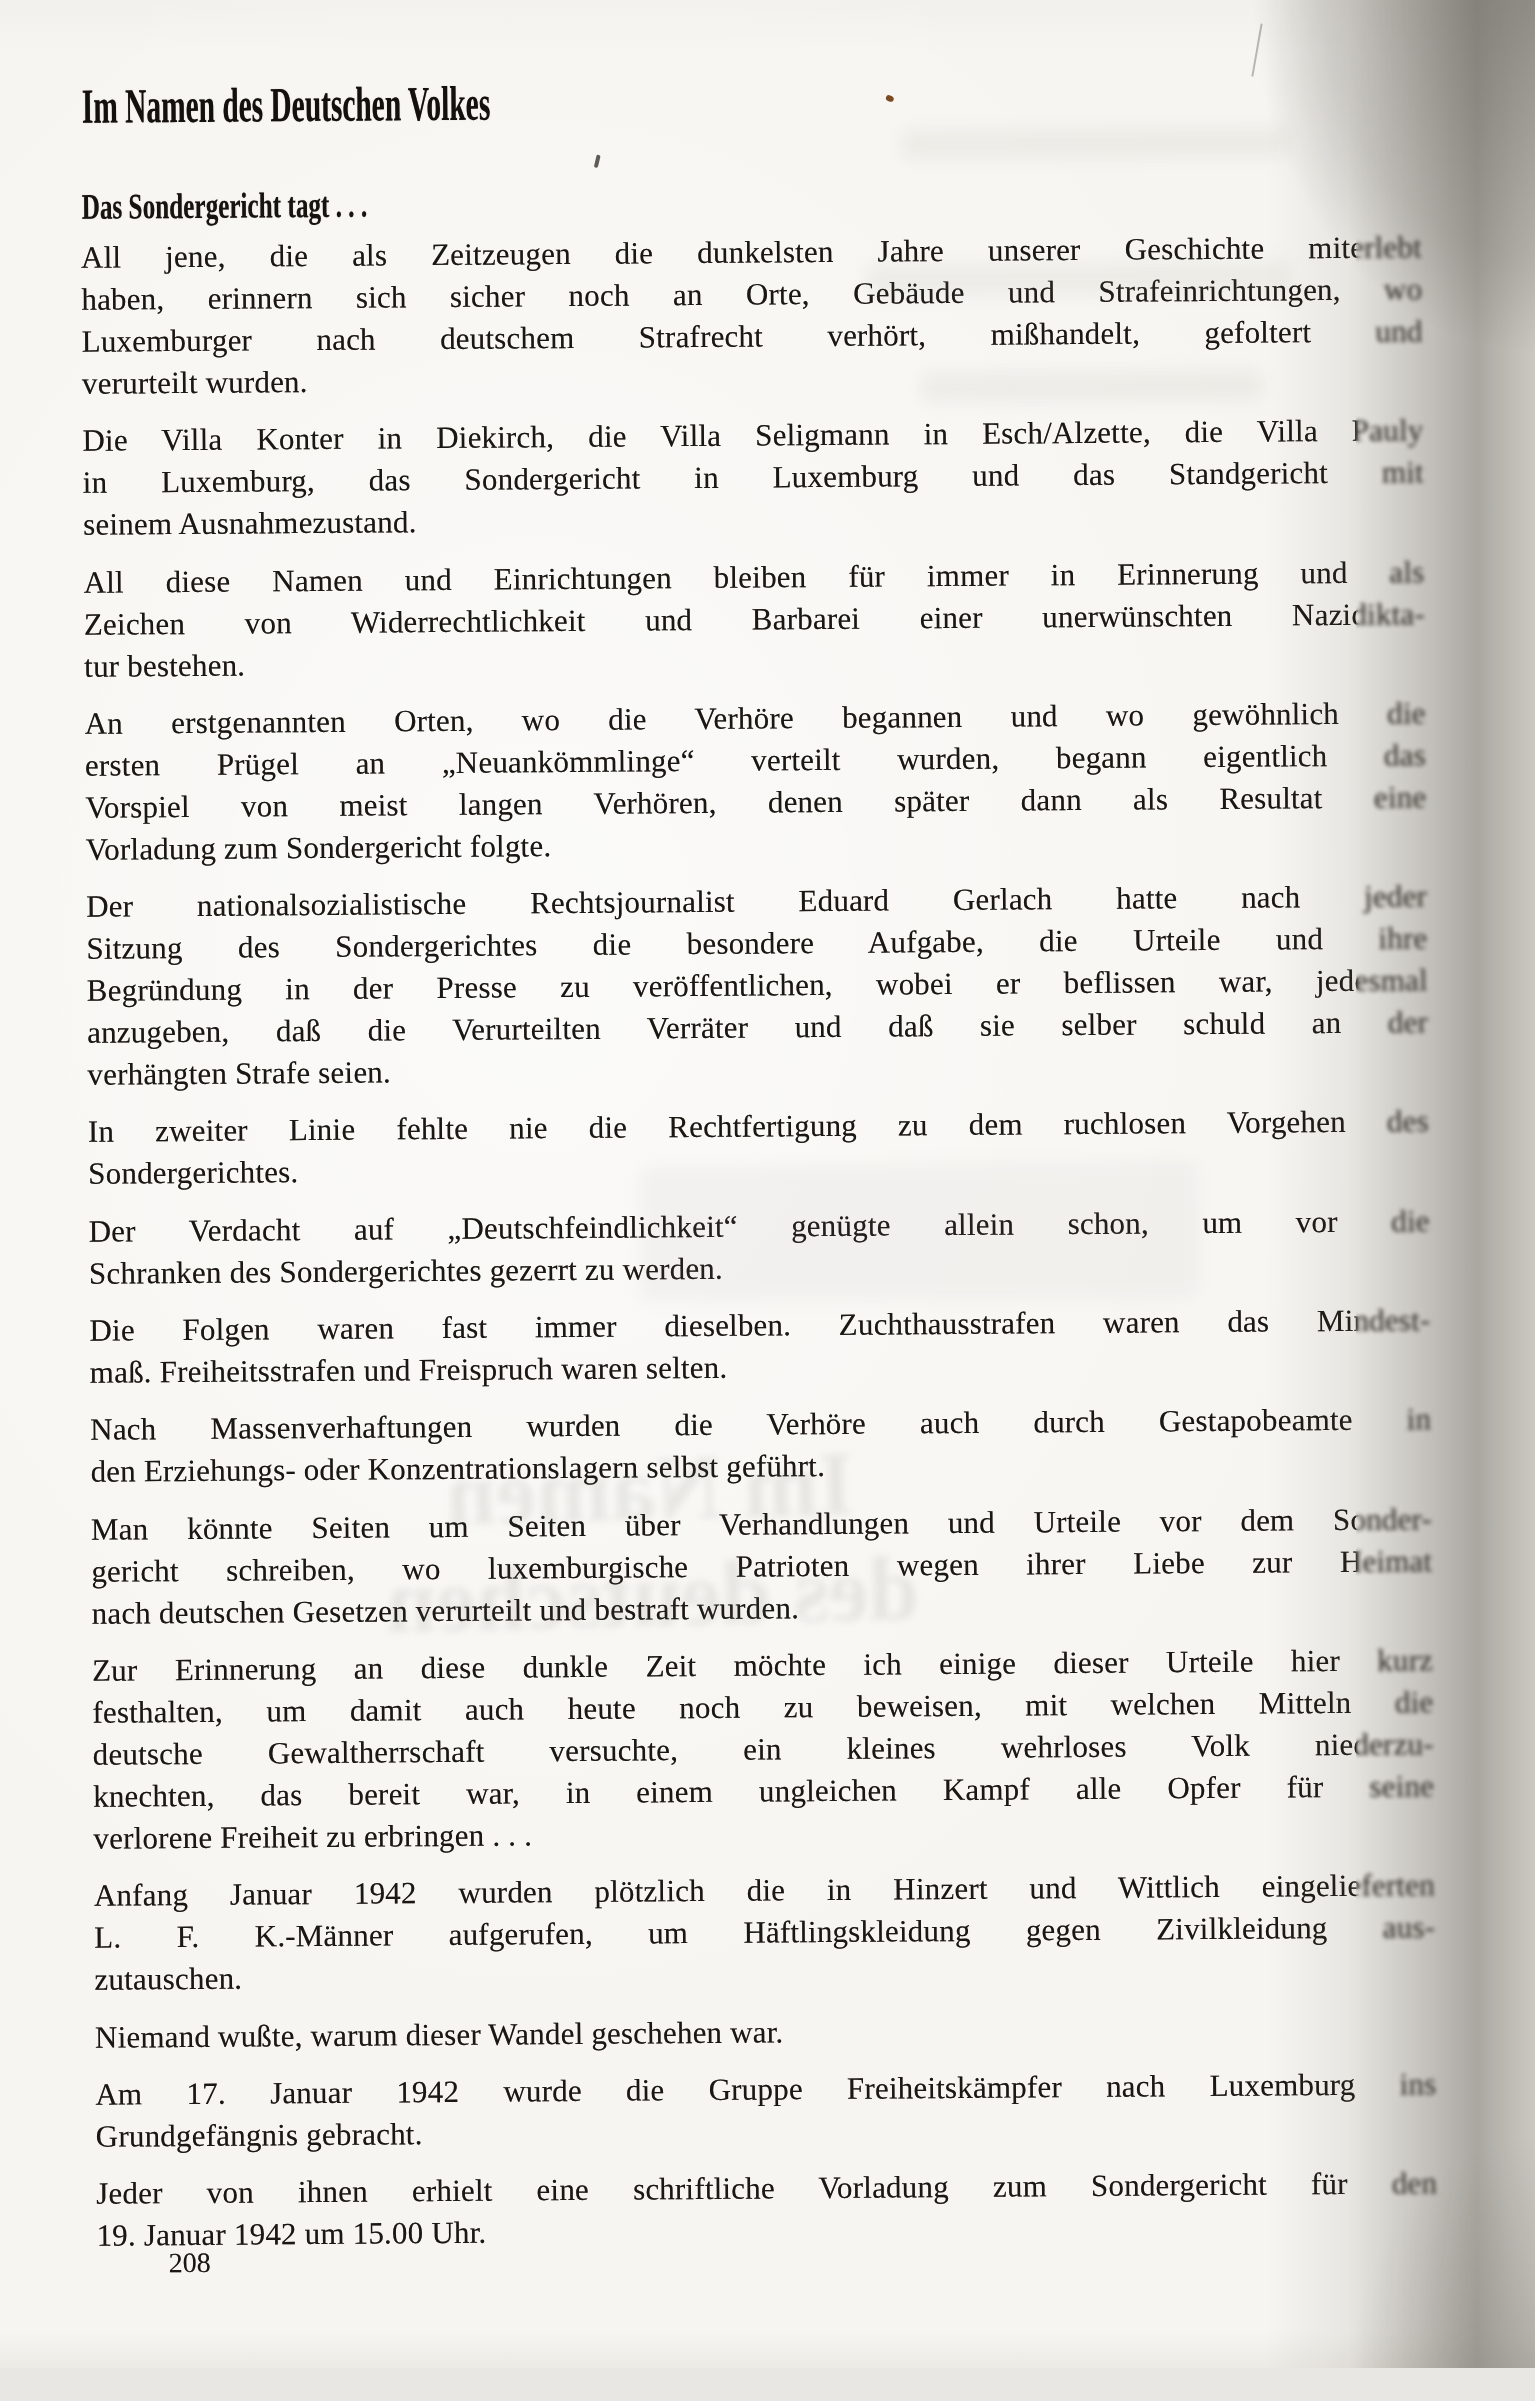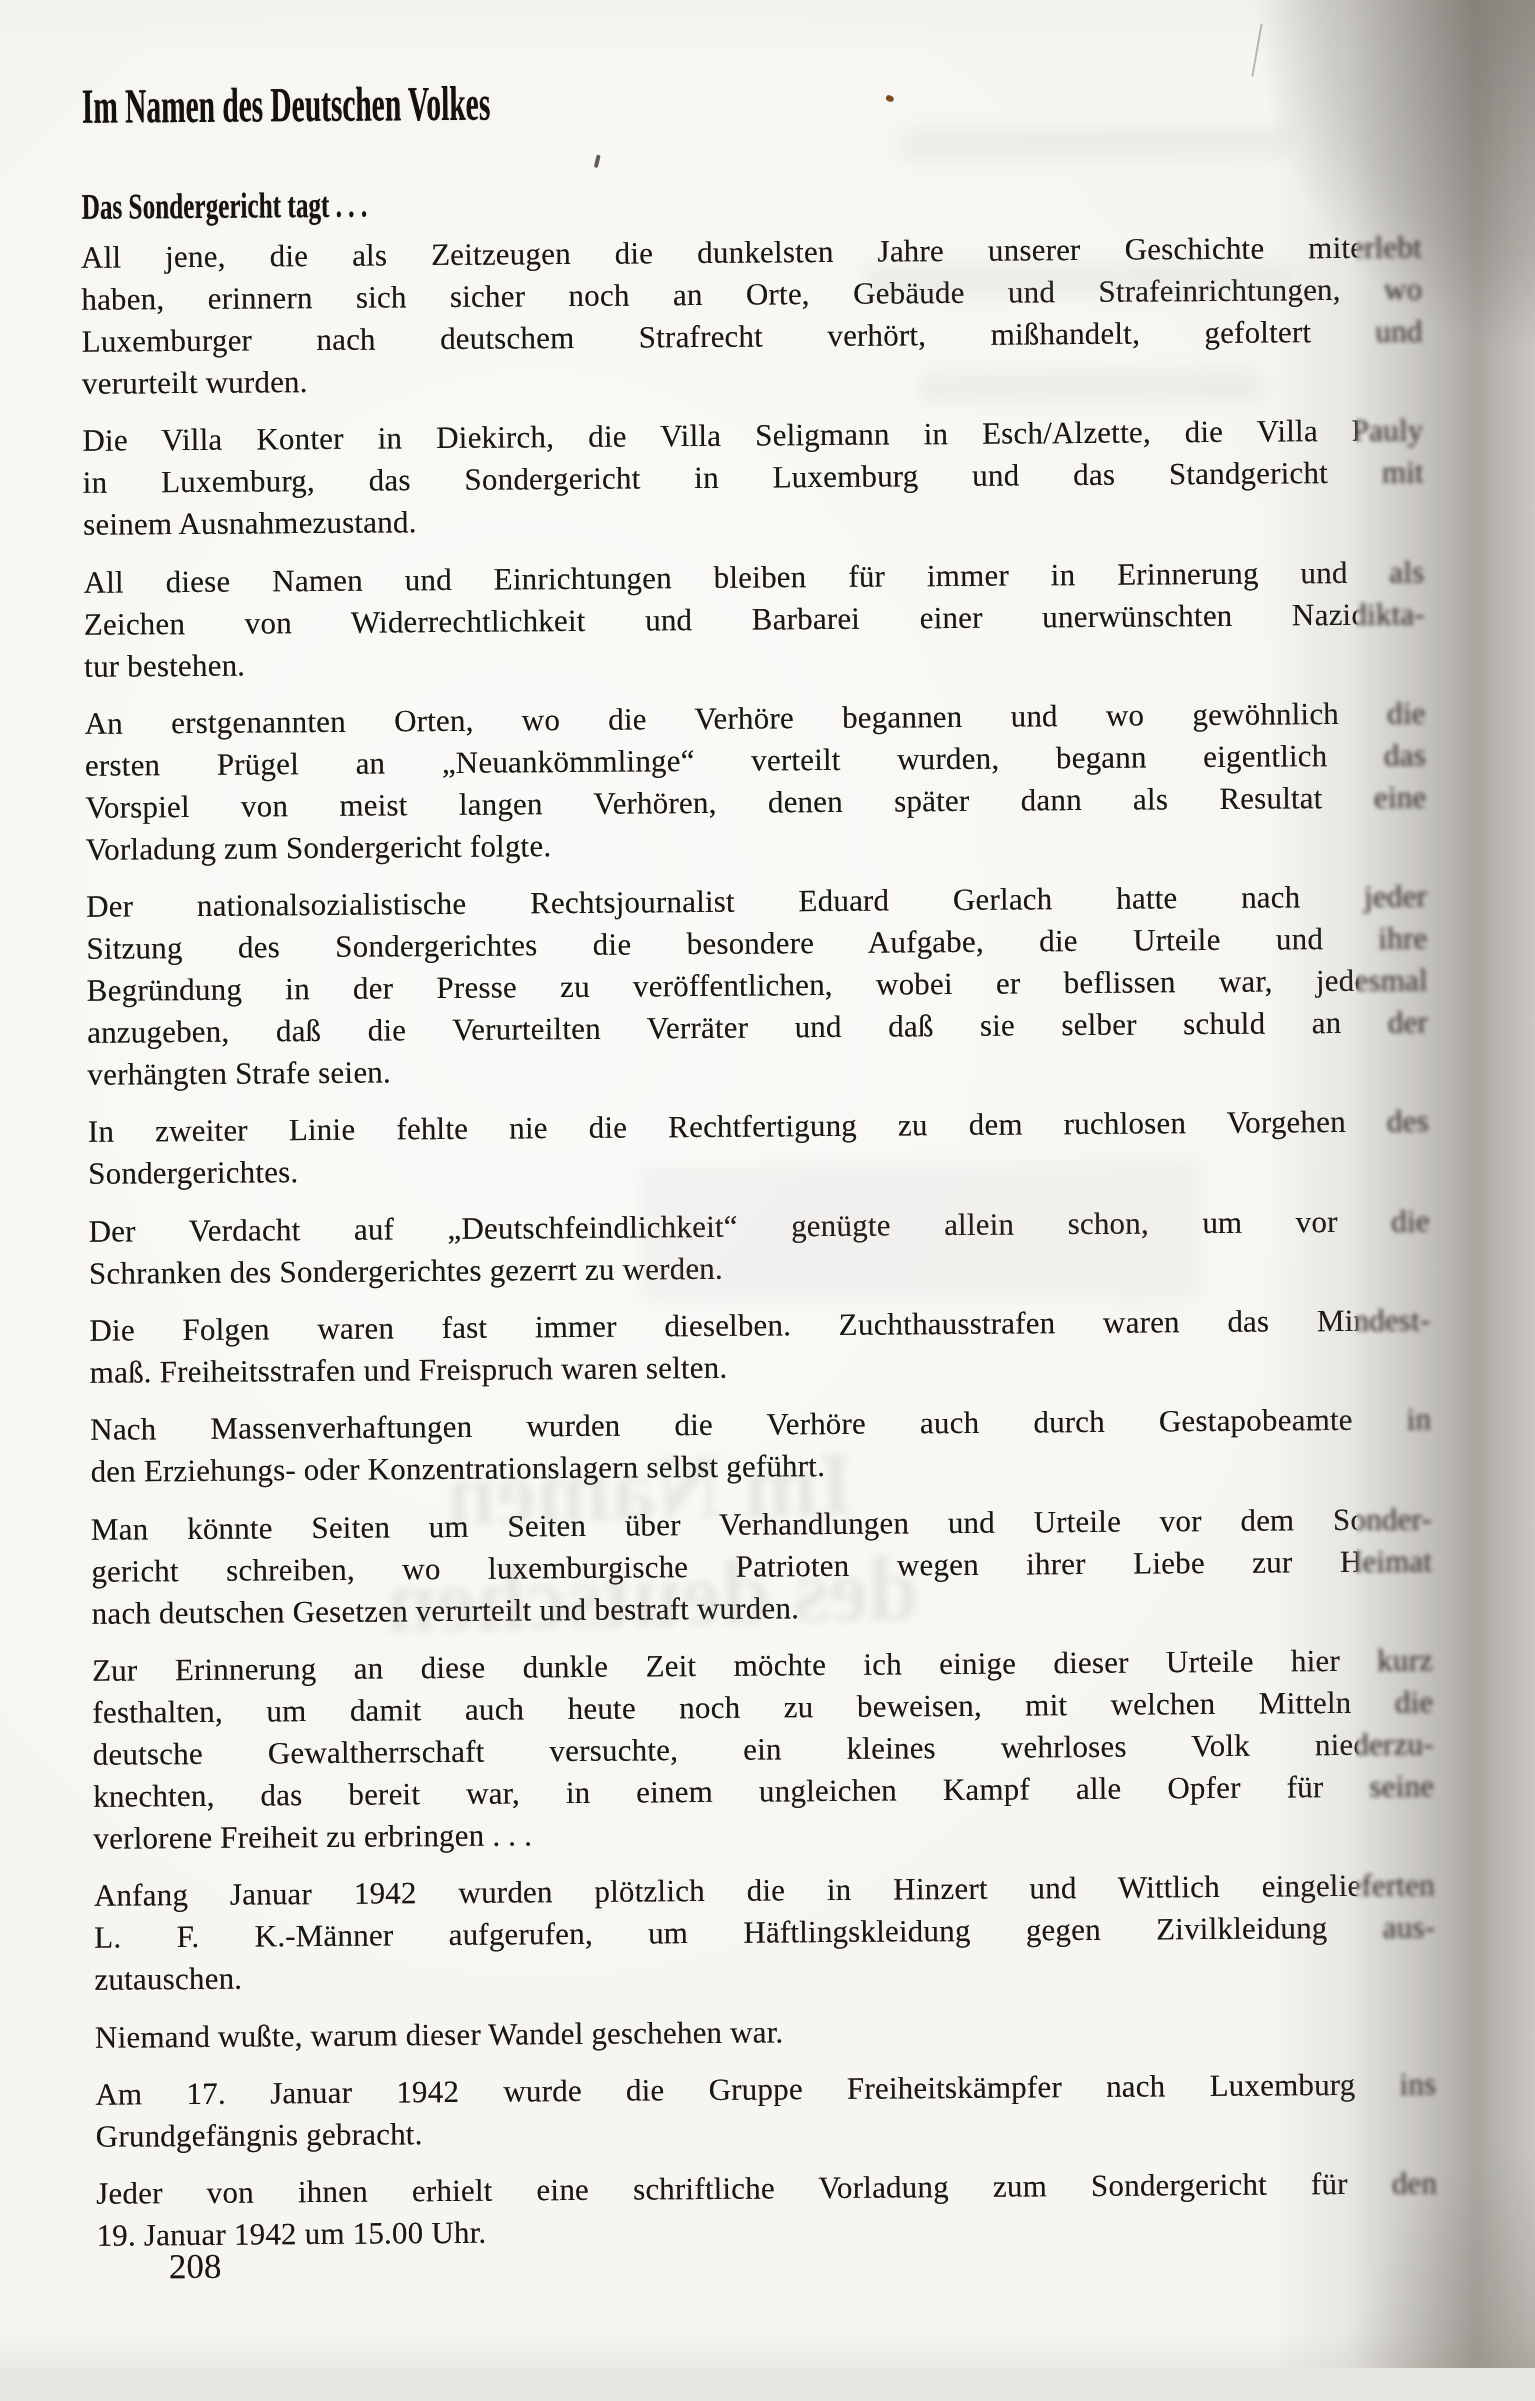--- a/index.html
+++ b/index.html
@@ -55,21 +55,21 @@
   .line{
     text-align:justify;
     text-align-last:justify;
     white-space:normal;
   }
   .line.last{
     text-align-last:left;
   }
   .page-number{
     position:absolute;left:151px;top:2247px;
-    font-size:35px;color:#1b1713;
+    font-size:28px;color:#1b1713;
     text-shadow:0 0 0.6px rgba(35,28,20,0.5);
   }
   
   .ghost{
     position:absolute;left:297px;top:1440px;width:684px;
     transform:scaleX(-1) rotate(1deg);
     filter:blur(3.6px);
     color:rgba(110,105,95,0.12);
     font-weight:700;font-size:90px;line-height:106px;
     text-align:center;

